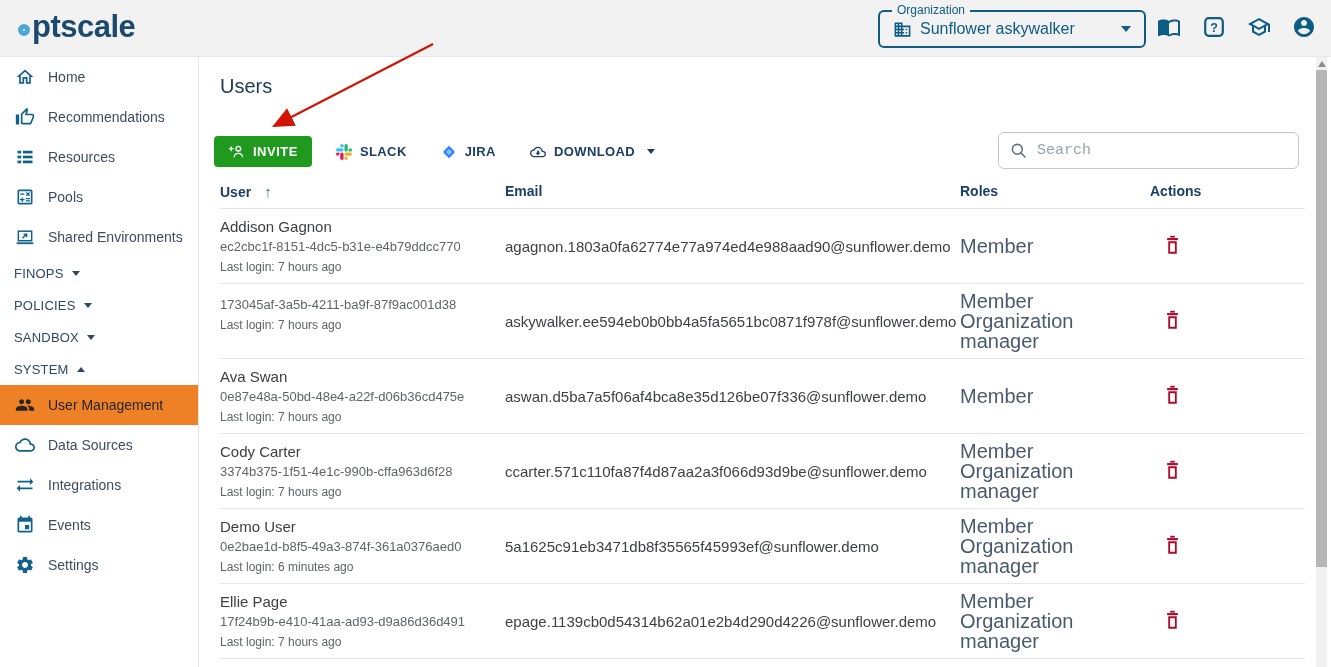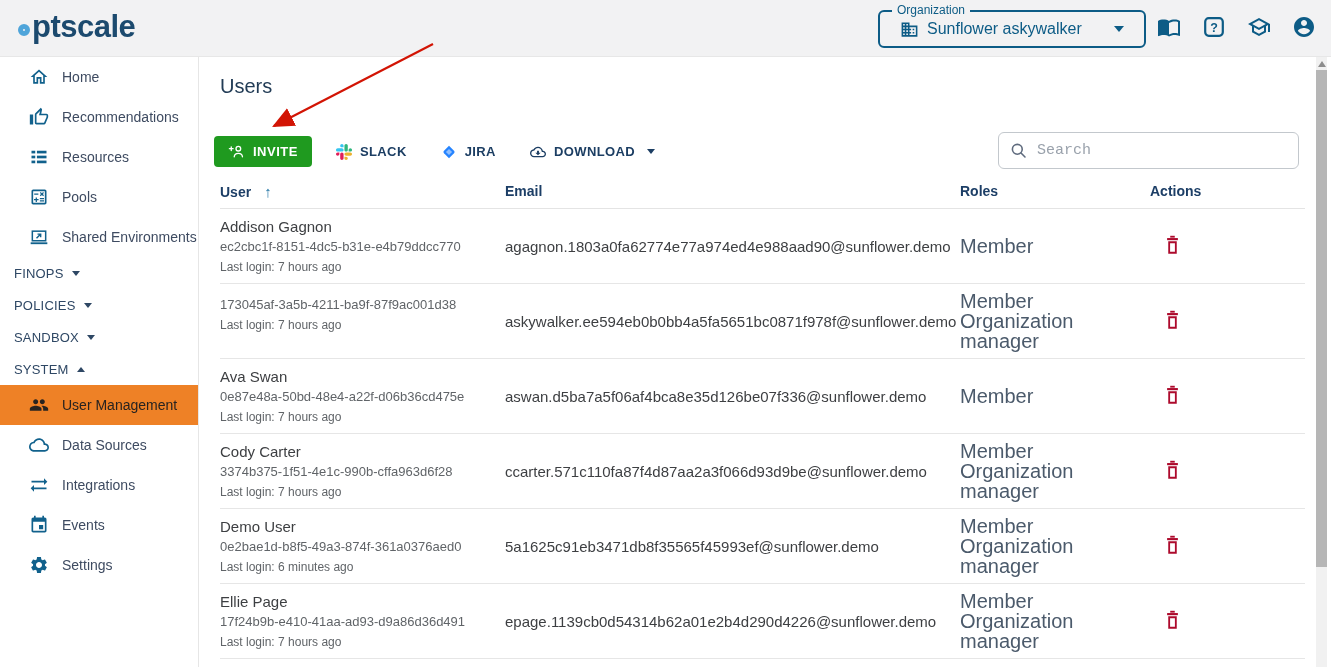--- a/index.html
+++ b/index.html
@@ -12,35 +12,35 @@
 
   
   .topbar { position:absolute; left:0; top:0; width:1331px; height:57px;
             background:#f2f2f3; border-bottom:1px solid #e7e7e7; z-index:5; }
   .logo { position:absolute; left:18px; top:9px; display:inline-flex; align-items:center;
           font-size:31px; font-weight:700; color:#1c4a6e; letter-spacing:-0.5px; cursor:pointer; }
   .logo-o { width:12px; height:12px; border:5px solid #4fa5da; border-radius:50%;
             display:inline-block; margin-right:2px; transform:translateY(3px); }
   .org-select { position:absolute; left:878px; top:10px; width:268px; height:38px;
                 border:2px solid #0d5c86; border-radius:6px; display:flex; align-items:center;
-                padding:0 20px; cursor:pointer; color:#0d5c86; }
+                padding:0 13px; cursor:pointer; color:#0d5c86; }
   .org-label { position:absolute; top:-9px; left:12px; font-size:12px; color:#0d5c86;
                background:#f2f2f3; padding:0 5px; }
   .org-value { font-size:16px; font-weight:500; margin-left:8px; white-space:nowrap; }
   .org-caret { margin-left:auto; width:0; height:0; border-left:5px solid transparent;
                border-right:5px solid transparent; border-top:6px solid #0d5c86; }
   .top-icons { position:absolute; right:14px; top:14px; display:flex; gap:19px; align-items:center; }
   .top-icons .ticon { width:26px; height:26px; color:#0d5c86; cursor:pointer;
                       display:flex; align-items:center; justify-content:center; }
   .ticon svg { width:24px; height:24px; }
 
   
   .sidebar { position:absolute; left:0; top:57px; width:199px; bottom:0; background:#fff;
              border-right:1px solid #e6e6e6; z-index:4; }
-  .side-item { height:40px; display:flex; align-items:center; padding-left:28px; cursor:pointer; }
+  .side-item { height:40px; display:flex; align-items:center; padding-left:14px; cursor:pointer; }
   .side-item .sicon { width:21px; height:21px; color:#11618c; flex:0 0 auto;
                       display:flex; align-items:center; justify-content:center; }
   .side-item .sicon svg { width:20px; height:20px; }
   .side-item .slabel { margin-left:13px; font-size:14px; color:#3e4b61; }
   .side-item.active { background:#ee8126; }
   .side-item.active .sicon { color:#272320; }
   .side-item.active .slabel { color:#272320; font-weight:500; }
   .side-section { height:32px; display:flex; align-items:center; padding-left:14px;
                   font-size:13px; color:#2e4764; font-weight:500; letter-spacing:0.2px; cursor:pointer; }
   .sec-caret-down { margin-left:8px; width:0; height:0; border-left:4px solid transparent;

